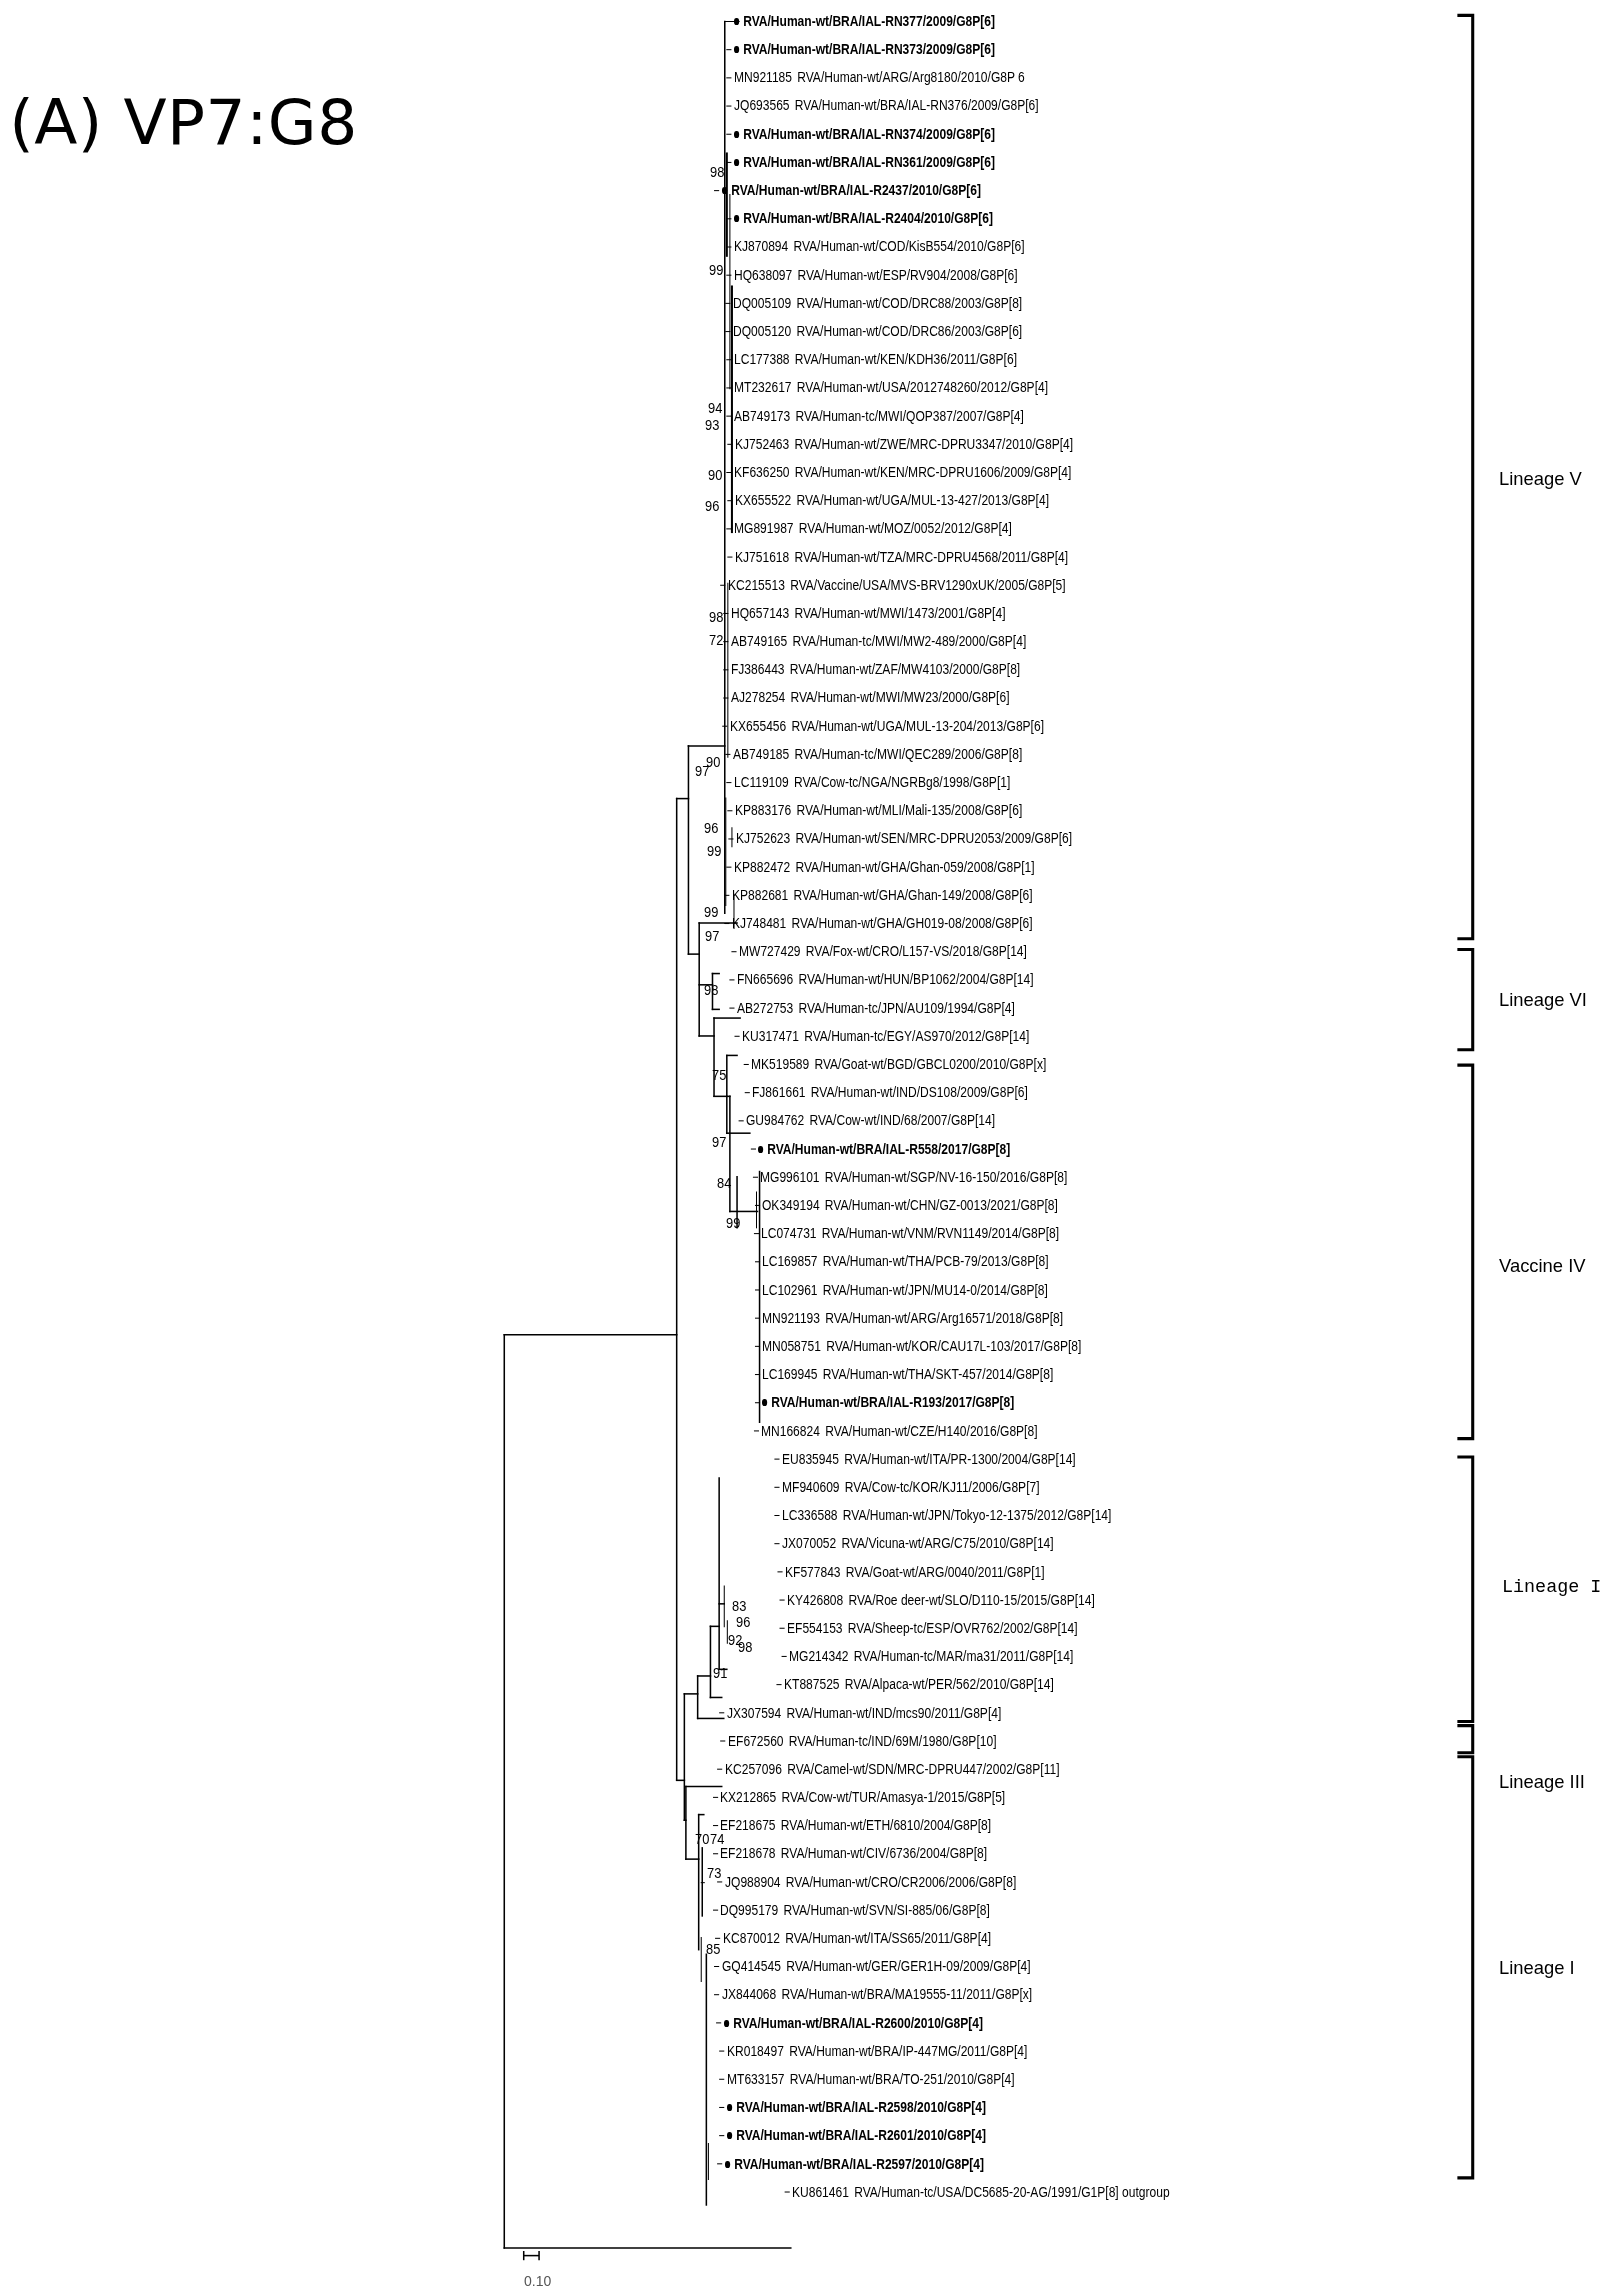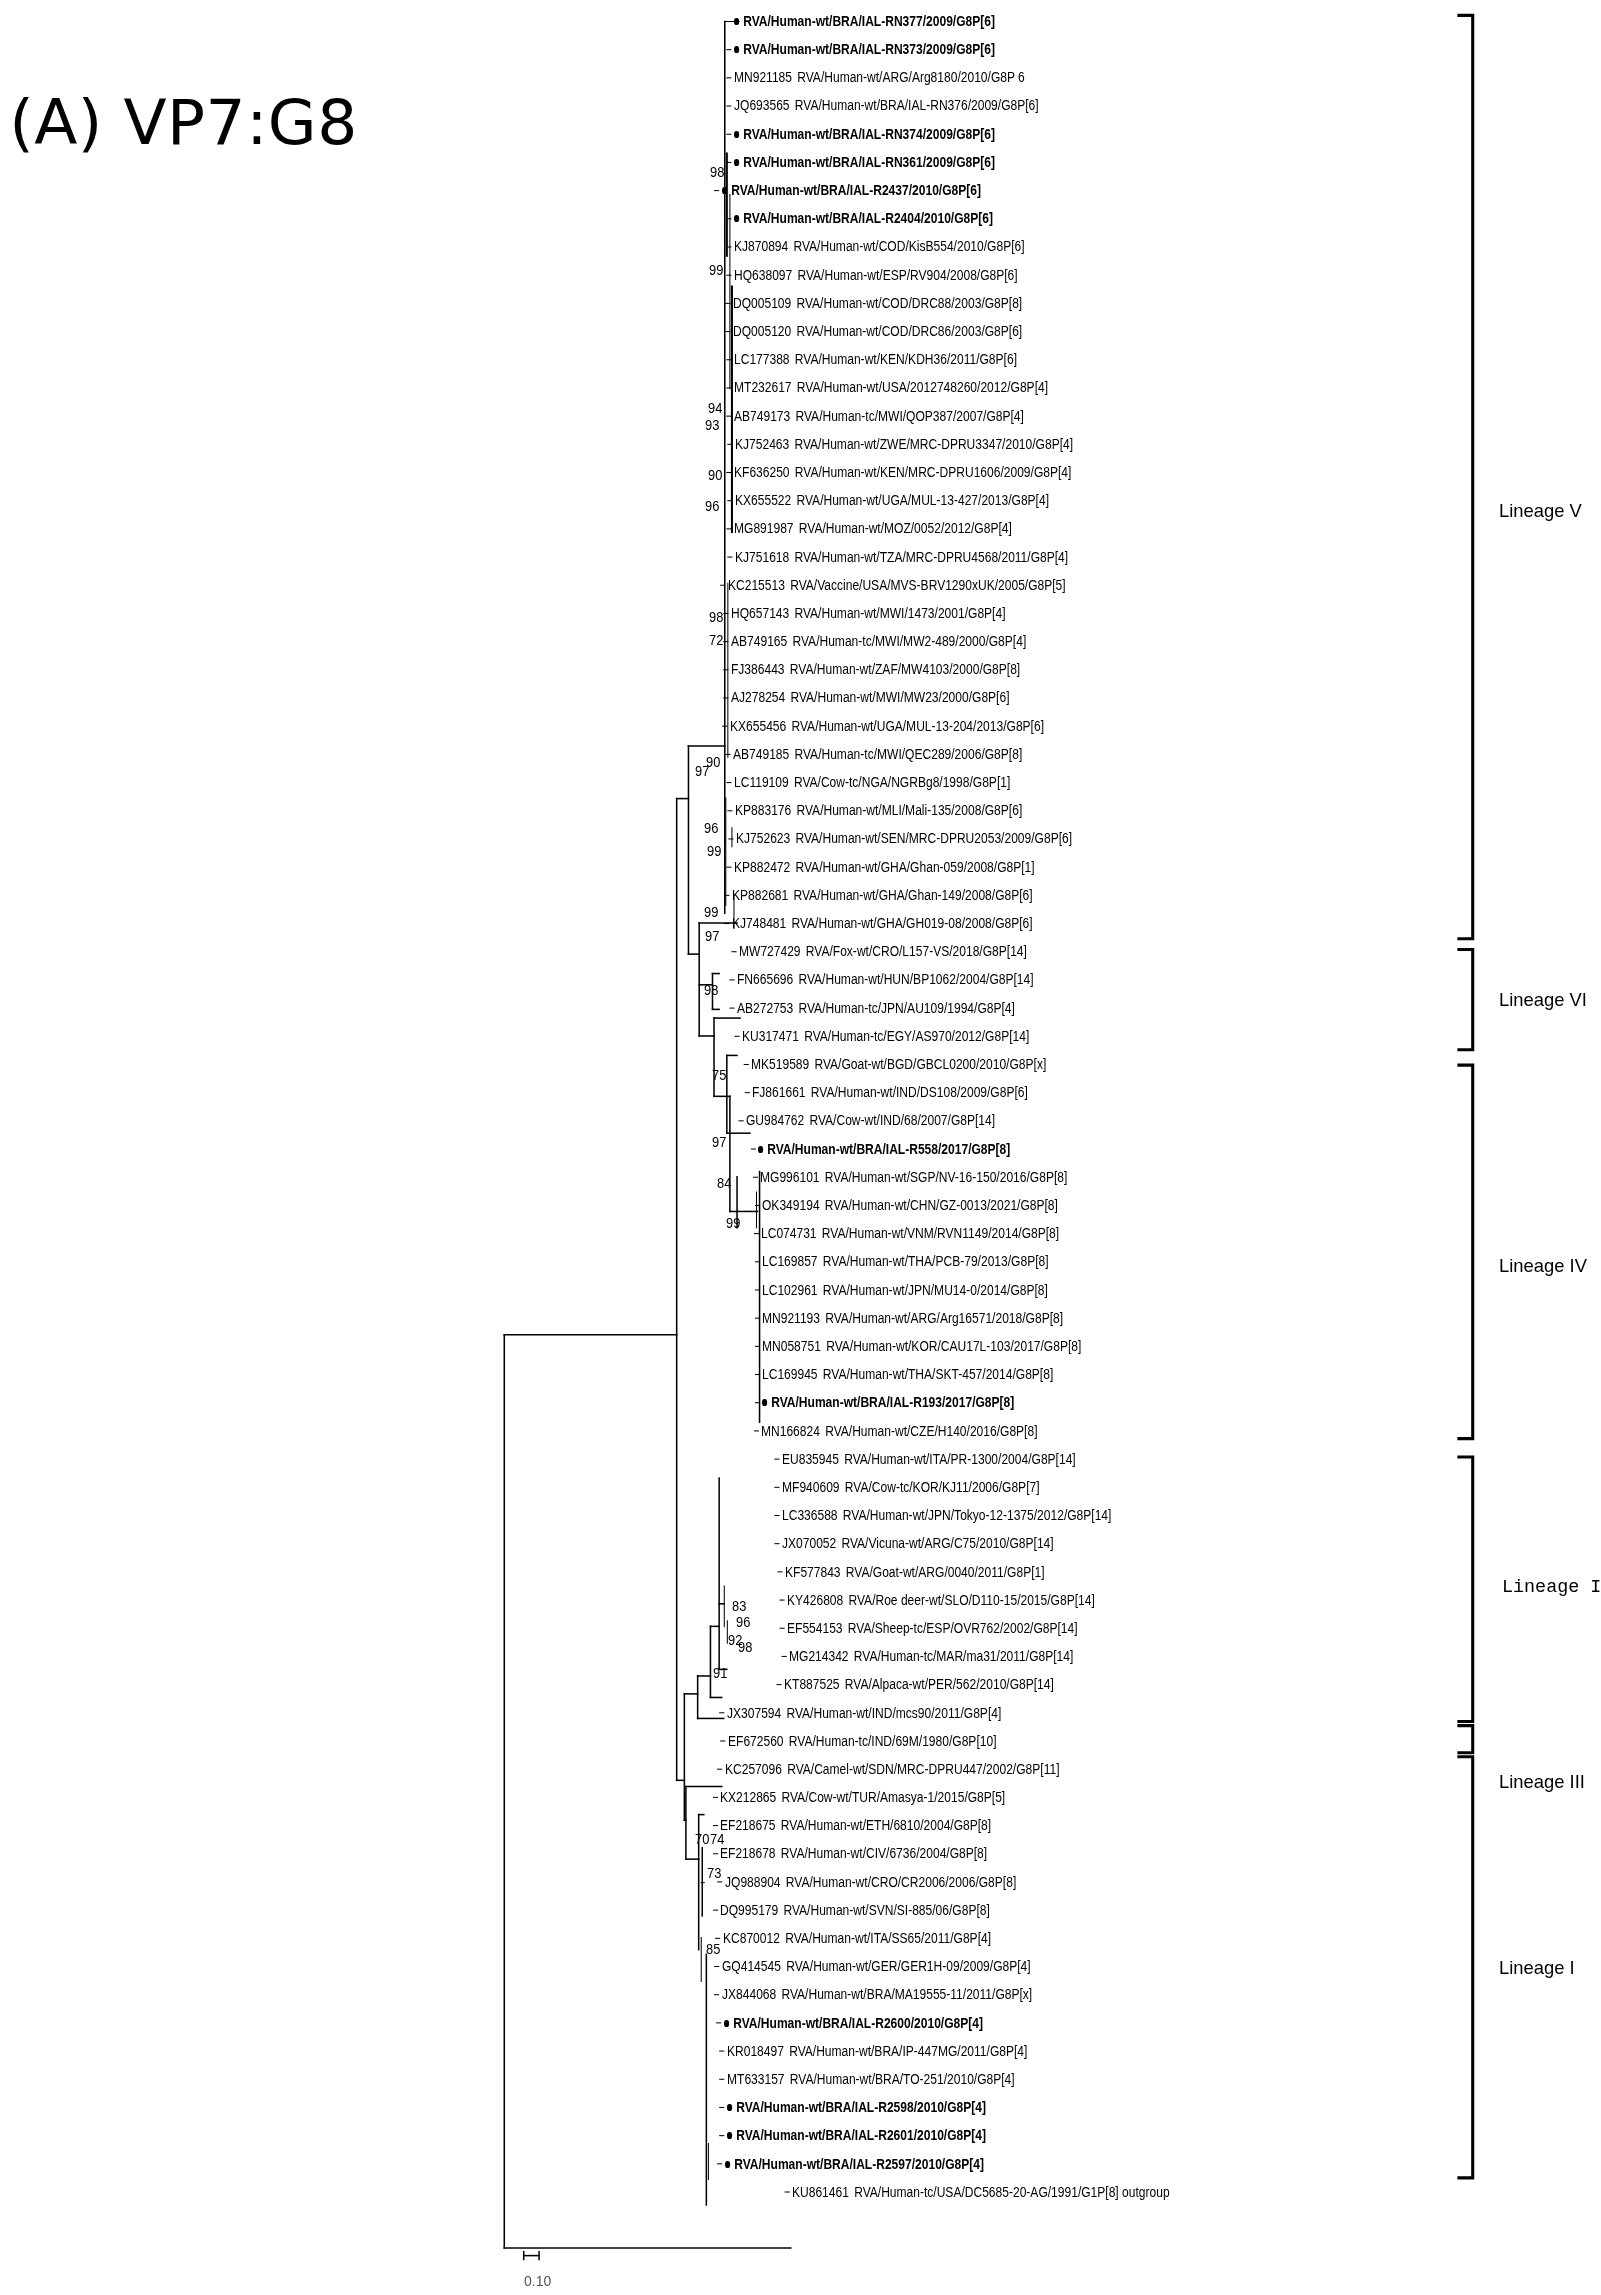--- a/index.html
+++ b/index.html
@@ -280,21 +280,21 @@
     <div class="boot" style="left: 732px; width: 18.4px; top: 1615px;">96</div>
     <div class="boot" style="left: 734px; width: 18.4px; top: 1640px;">98</div>
     <div class="boot" style="left: 724px; width: 18.4px; top: 1633px;">92</div>
     <div class="boot" style="left: 709px; width: 18.4px; top: 1666px;">91</div>
     <div class="boot" style="left: 691px; width: 18.4px; top: 1832px;">70</div>
     <div class="boot" style="left: 706px; width: 18.4px; top: 1832px;">74</div>
     <div class="boot" style="left: 703px; width: 18.4px; top: 1866px;">73</div>
     <div class="boot" style="left: 702px; width: 18.4px; top: 1942px;">85</div>
   </div>
 <div id="lineages">
-    <div class="lineage-label" style="left: 1499px; top: 469px; margin-top: 32px;">Lineage V</div>
+    <div class="lineage-label" style="left: 1499px; top: 469px;">Lineage V</div>
     <div class="lineage-label" style="left: 1499px; top: 990px;">Lineage VI</div>
-    <div class="lineage-label" style="left: 1499px; top: 1256px;">Lineage IV</div>
+    <div class="lineage-label" style="left: 1499px; top: 1256px;">Vaccine IV</div>
     <div class="lineage-label" style="left: 1502px; top: 1578px; font-family: Liberation Mono, monospace;">Lineage II</div>
     <div class="lineage-label" style="left: 1499px; top: 1736px; margin-top: 36px;">Lineage III</div>
     <div class="lineage-label" style="left: 1499px; top: 1958px;">Lineage I</div>
   </div>
 <div class="scale-label" style="left:524px; top:2273px;">0.10</div>
 
 
 </body></html>

